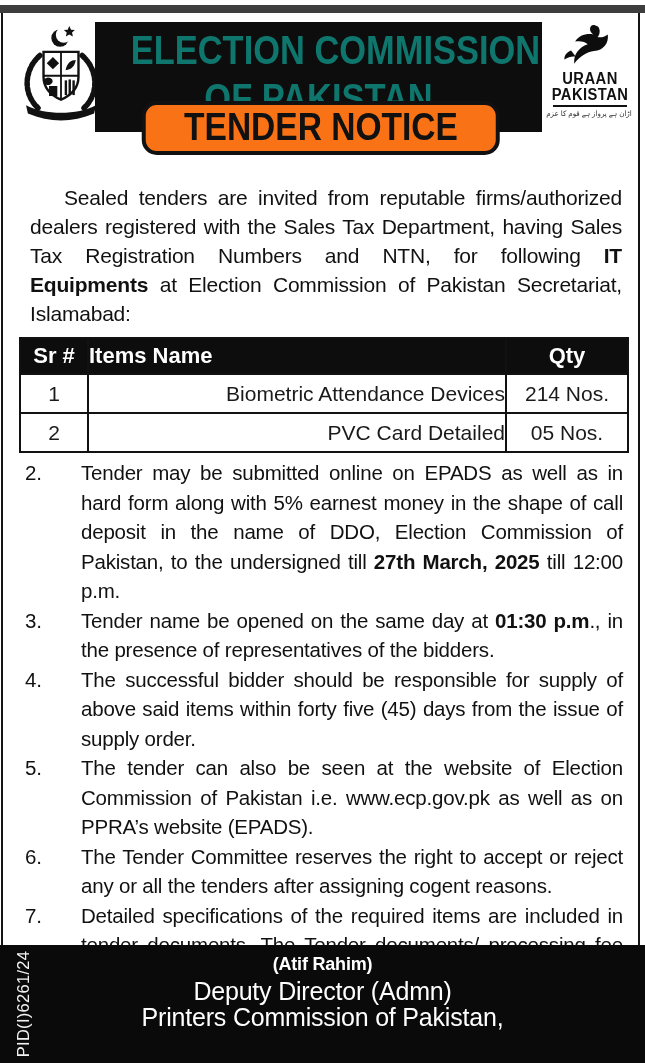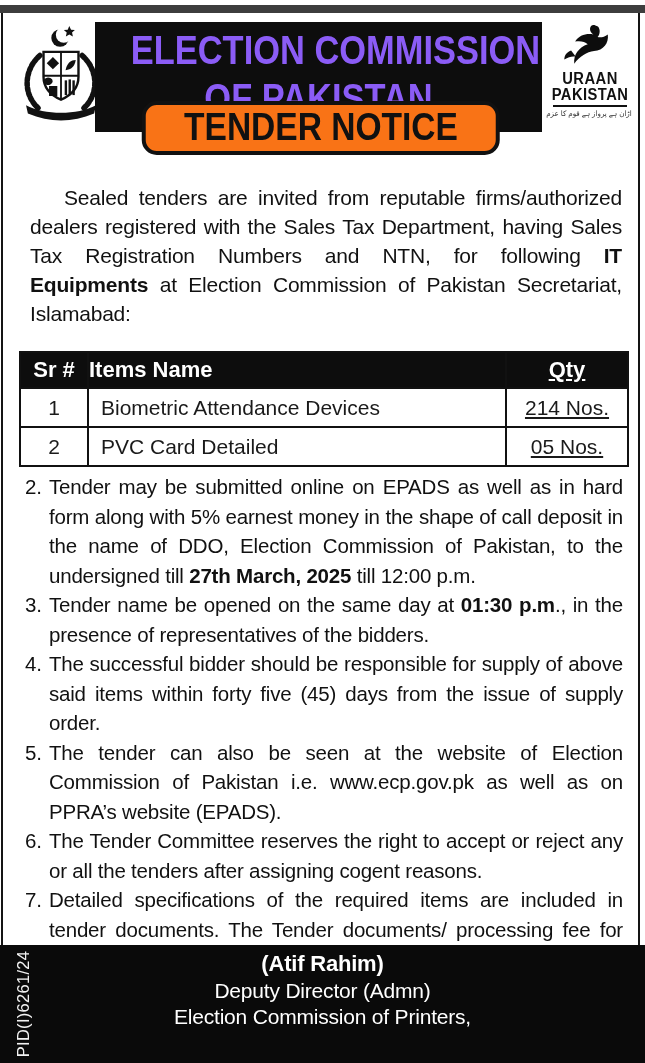--- a/index.html
+++ b/index.html
@@ -15,21 +15,21 @@
   .sheet{
     position:absolute;top:13px;left:1px;right:5px;bottom:118px;
     border-left:2px solid #141414;border-right:2px solid #141414;
     background:#fff;
   }
   
   .header{position:relative;height:158px;}
   .emblem{position:absolute;left:12px;top:12px;width:92px;height:96px;}
   .banner{
     position:absolute;left:92px;top:9px;width:447px;height:110px;
-    background:#0d0d0d;color:#8b5cf6;text-align:center;
+    background:#0d0d0d;color:#0f766e;text-align:center;
   }
   .banner-line{
     font-weight:bold;font-size:41px;line-height:46px;letter-spacing:0px;
     transform:scaleX(0.84);transform-origin:center;white-space:nowrap;margin-top:2px;
   }
   .notice-box{
     position:absolute;left:50%;top:88px;transform:translateX(-50%);
     background:#f97316;border:4px solid #111;border-radius:15px;
     padding:0 16px;height:46px;line-height:44px;z-index:3;white-space:nowrap;
   }
@@ -44,53 +44,53 @@
   .uraan-urdu{font-size:7.5px;line-height:9px;color:#333;direction:rtl;white-space:nowrap;transform:scaleX(.95);transform-origin:center;}
   
   .intro{
     margin:12px 16px 0 27px;text-align:justify;
     font-size:21px;line-height:29px;letter-spacing:-0.2px;
   }
   .intro-indent{display:inline-block;width:34px;}
   .b{font-weight:bold;}
   
   table.items{
-    border-collapse:collapse;margin:23px 0 0 16px;width:610px;
+    border-collapse:collapse;margin:9px 0 0 16px;width:610px;
     border:2px solid #111;
   }
   table.items th{
     background:#0d0d0d;color:#fff;font-weight:bold;font-size:22px;
     height:34px;border:2px solid #111;padding:0;
   }
   table.items td{
     font-size:21px;height:37px;border:2px solid #111;padding:0;color:#1a1a1a;
   }
   .col-sr{width:66px;text-align:center;}
-  .col-item{text-align:left;padding-left:12px !important;}
+  .col-item{text-align:right;padding-left:12px !important;}
   th.col-item{text-align:left;padding-left:0 !important;}
-  .col-qty{width:120px;text-align:center;text-decoration:underline;}
+  .col-qty{width:120px;text-align:center;}
   
   .list{margin:5px 12px 0 6px;}
   .list-item{display:flex;align-items:flex-start;}
   .li-num{
     flex:0 0 40px;padding-left:16px;box-sizing:border-box;
     font-size:20.5px;line-height:29.5px;letter-spacing:-0.2px;
   }
   .li-body{
     flex:1;text-align:justify;font-size:20.5px;line-height:29.5px;
-    letter-spacing:-0.2px;padding-right:3px;
+    letter-spacing:-0.2px;padding-right:3px;margin-left:32px;
   }
   
   .footer{
     position:absolute;left:0;bottom:0;width:645px;height:118px;
     background:#0a0a0a;color:#fff;text-align:center;
   }
   .footer-lines{padding-top:6px;}
-  .f-line{font-size:21px;line-height:26.5px;letter-spacing:-0.2px;}
-  .f-bold{font-weight:bold;font-size:22px;}
+  .f-line{font-size:25px;line-height:26.5px;letter-spacing:-0.2px;}
+  .f-bold{font-weight:bold;font-size:18px;}
   .pid-wrap{position:absolute;left:6px;top:0;bottom:0;width:34px;}
   .pid{
     position:absolute;top:50%;left:50%;
     transform:translate(-50%,-50%) rotate(-90deg);
     white-space:nowrap;font-size:16.5px;color:#f2f2f2;letter-spacing:.3px;
   }
 </style>
 </head>
 <body>
 
@@ -212,17 +212,17 @@
     </div>
   </div>
 
   <div class="footer">
     <div class="pid-wrap">
       <span class="pid">PID(I)6261/24</span>
     </div>
     <div class="footer-lines">
       <div class="f-line f-bold">(Atif Rahim)</div>
       <div class="f-line">Deputy Director (Admn)</div>
-      <div class="f-line">Election Commission of Printers,</div>
+      <div class="f-line">Printers Commission of Pakistan,</div>
     </div>
   </div>
 
 </div>
 
 </body></html>

